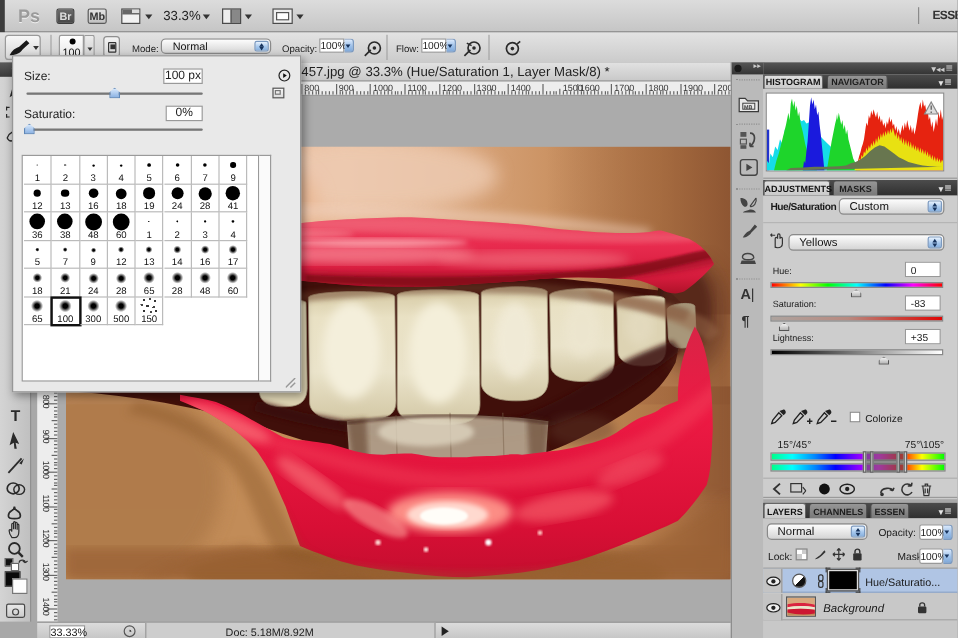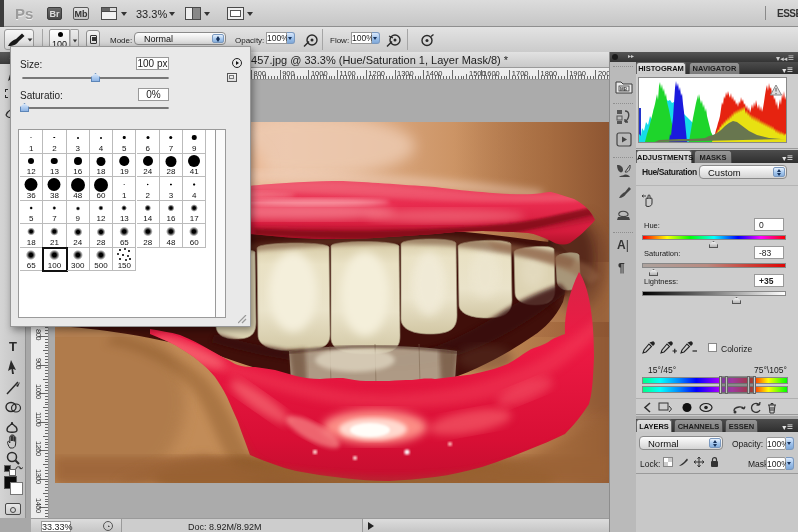--- a/index.html
+++ b/index.html
@@ -499,21 +499,21 @@
     </g>
 
     <path d="M60 212 C 95 220 125 234 148 254 C 170 276 180 306 196 336 C 220 352 260 364 310 368 L 308 380 C 255 378 205 366 180 348 C 162 322 155 292 138 268 C 118 244 85 228 50 222 Z" fill="#875428" opacity=".4" filter="url(#b4)"></path>
     <path d="M150 332 C 220 354 320 362 400 354 C 460 347 510 324 554 290 L 554 361 L 60 361 C 75 350 105 338 150 332 Z" fill="#9a6236" opacity=".6" filter="url(#b4)"></path>
   </svg>
   </div>
   <div id="statusbar" class="abs">
     <div class="abs" style="left:10px;top:2px;width:30px;height:11px;background:#fff;border:1px solid #999;font-size:9px;text-align:center;line-height:10px;">33.33%</div>
     <div class="abs" style="left:72px;top:2px;width:10px;height:10px;border:1px solid #555;border-radius:50%;font-size:7px;text-align:center;line-height:9px;color:#333;">◔</div>
     <div class="abs" style="left:90px;top:0px;width:242px;height:14px;background:#cdcdcd;border-left:1px solid #9a9a9a;border-right:1px solid #9a9a9a;"></div>
-    <div class="abs" style="left:157px;top:3px;">Doc: 8.92M/8.92M</div>
+    <div class="abs" style="left:157px;top:3px;">Doc: 5.18M/8.92M</div>
     <div class="abs" style="left:337px;top:3px;width:0;height:0;border-top:4px solid transparent;border-bottom:4px solid transparent;border-left:6px solid #222;"></div>
   </div>
 </div>
 
 <div id="toolbar" class="abs">
   <div id="tbhead" class="abs">◂◂</div>
   <svg class="abs" style="left:4px;top:18px;" width="16" height="14" viewBox="0 0 16 14">
       <path d="M7 1 L12 10 L9 9 L10 13 L8 13 L7.5 9 L4 11 Z" fill="#2a2a2a"></path>
     </svg>
   <div class="abs" style="left:5px;top:37px;width:13px;height:9px;border:1.2px dashed #2a2a2a;"></div>
@@ -626,30 +626,34 @@
     <div class="abs" style="left:6px;top:4px;font-weight:bold;font-size:8.5px;letter-spacing:-0.4px;">Hue/Saturation</div>
     <div class="aquadd abs" style="left:63px;top:2px;width:88px;height:14px;">
         <span style="position:absolute;left:8px;top:1px;font-size:9.5px;">Custom</span>
         <div class="stepper"></div>
       </div>
     <div class="abs" style="left:0px;top:22px;width:162px;height:1px;background:#b5b5b5;"></div>
     <svg class="abs" style="left:5px;top:30px;" width="14" height="14" viewBox="0 0 14 14">
         <path d="M5 13 V6 C5 4.5 7 4.5 7 6 V3 C7 1.5 9 1.5 9 3 V6 C9 4.5 11 4.5 11 6 V10 C11 12.5 9 13.5 7 13.5 Z" fill="none" stroke="#333" stroke-width="1"></path>
         <path d="M1 3 h4 M1 3 l1.5 -1.2 M1 3 l1.5 1.2" stroke="#333" fill="none" stroke-width=".9"></path>
       </svg>
+    <div class="aquadd abs" style="left:21px;top:32px;width:130px;height:14px;">
+        <span style="position:absolute;left:8px;top:1px;font-size:9.5px;">Yellows</span>
+        <div class="stepper"></div>
+      </div>
     <div class="abs" style="left:8px;top:58px;font-size:7.5px;">Hue:</div>
     <div class="field abs" style="left:118px;top:55px;width:30px;height:13px;line-height:12px;text-align:left;padding-left:4px;font-size:8.5px;">0</div>
     <div class="hbar" style="left:6px;top:72px;width:144px;background:linear-gradient(90deg,#f00,#ff0 17%,#0f0 33%,#0ff 50%,#00f 67%,#f0f 83%,#f00);"></div>
     <div class="hthumb" style="left:73px;top:78px;"></div>
     <div class="abs" style="left:8px;top:86px;font-size:7.5px;">Saturation:</div>
     <div class="field abs" style="left:118px;top:83px;width:30px;height:13px;line-height:12px;text-align:left;padding-left:4px;font-size:8.5px;">-83</div>
     <div class="hbar" style="left:6px;top:100px;width:144px;background:linear-gradient(90deg,#ada39e,#b98a80 45%,#cc4038 75%,#e00505);"></div>
     <div class="hthumb" style="left:13px;top:106px;"></div>
     <div class="abs" style="left:8px;top:114px;font-size:7.5px;">Lightness:</div>
-    <div class="field abs" style="left:118px;top:111px;width:30px;height:13px;line-height:12px;text-align:left;padding-left:4px;font-size:8.5px;font-weight:bold;">+35</div>
+    <div class="field abs" style="left:118px;top:111px;width:30px;height:13px;line-height:12px;text-align:left;padding-left:4px;font-size:8.5px;">+35</div>
     <div class="hbar" style="left:6px;top:128px;width:144px;background:linear-gradient(90deg,#000,#fff);"></div>
     <div class="hthumb" style="left:96px;top:134px;"></div>
     <svg class="abs" style="left:6px;top:176px;" width="14" height="15" viewBox="0 0 14 15">
         <path d="M1 14 L2 11 L7 5 L9.5 7.5 L4 13 Z" fill="none" stroke="#222" stroke-width="1.1"></path>
         <path d="M7.5 3.5 L11 7 L12.5 5.5 C13.5 4.5 12 1.5 10.5 2.5 Z" fill="#222"></path>
       </svg>
     <svg class="abs" style="left:24px;top:176px;" width="18" height="15" viewBox="0 0 18 15">
         <path d="M1 14 L2 11 L7 5 L9.5 7.5 L4 13 Z" fill="none" stroke="#222" stroke-width="1.1"></path>
         <path d="M7.5 3.5 L11 7 L12.5 5.5 C13.5 4.5 12 1.5 10.5 2.5 Z" fill="#222"></path>
         <path d="M12.5 12 h4.5 M14.75 9.8 v4.5" stroke="#222" stroke-width="1.2"></path>
@@ -721,21 +725,59 @@
       </svg>
     <svg class="abs" style="left:73px;top:24px;" width="11" height="12" viewBox="0 0 11 12">
         <rect x="2" y="5" width="7" height="6" rx="1" fill="#333"></rect>
         <path d="M3.5 5 V3.5 C3.5 1 7.5 1 7.5 3.5 V5" fill="none" stroke="#333" stroke-width="1.2"></path>
       </svg>
     <div class="abs" style="left:112px;top:27px;font-size:8.5px;">Mask:</div>
     <div class="field abs" style="left:130px;top:25px;width:20px;height:13px;line-height:12px;border-radius:2px;font-size:8.5px;">100%</div>
     <div class="bluestep abs" style="left:150px;top:25px;"></div>
     <div class="abs" style="left:0;top:41px;width:162px;height:1px;background:#9a9a9a;"></div>
 
-
+    <div class="abs" style="left:0;top:42px;width:162px;height:20px;background:#b0c5e4;border-bottom:1px solid #8fa5c5;">
+      <div class="abs" style="left:0;top:0;width:16px;height:20px;background:#c4c4c4;border-right:1px solid #999;"></div>
+      <svg class="ey" style="left:2px;top:6px;" viewBox="0 0 13 9">
+          <ellipse cx="6.5" cy="4.5" rx="5.5" ry="3.5" fill="#eee" stroke="#222"></ellipse>
+          <circle cx="6.5" cy="4.5" r="1.8" fill="#222"></circle>
+        </svg>
+      <div class="abs" style="left:24px;top:4px;width:12px;height:12px;border-radius:50%;background:linear-gradient(135deg,#fff 50%,#111 50%);border:1px solid #555;"></div>
+      <svg class="abs" style="left:44px;top:4px;" width="8" height="13" viewBox="0 0 8 13">
+          <rect x="2.2" y="1" width="3.6" height="5" rx="1.6" fill="none" stroke="#333"></rect>
+          <rect x="2.2" y="6.5" width="3.6" height="5" rx="1.6" fill="none" stroke="#333"></rect>
+        </svg>
+      <div class="abs" style="left:54px;top:1px;width:25px;height:17px;background:#000;border:1px solid #ddd;outline:1px solid #555;">
+          <div class="abs" style="left:-3px;top:-3px;width:4px;height:4px;border-left:1px solid #444;border-top:1px solid #444;"></div>
+          <div class="abs" style="right:-3px;top:-3px;width:4px;height:4px;border-right:1px solid #444;border-top:1px solid #444;"></div>
+          <div class="abs" style="left:-3px;bottom:-3px;width:4px;height:4px;border-left:1px solid #444;border-bottom:1px solid #444;"></div>
+          <div class="abs" style="right:-3px;bottom:-3px;width:4px;height:4px;border-right:1px solid #444;border-bottom:1px solid #444;"></div>
+        </div>
+      <div class="abs" style="left:85px;top:6px;font-size:9px;">Hue/Saturatio...</div>
+    </div>
+
+    <div class="abs" style="left:0;top:63px;width:162px;height:22px;background:#c8c8c8;border-bottom:1px solid #a5a5a5;">
+      <div class="abs" style="left:0;top:0;width:16px;height:22px;background:#c4c4c4;border-right:1px solid #999;"></div>
+      <svg class="ey" style="left:2px;top:7px;" viewBox="0 0 13 9">
+          <ellipse cx="6.5" cy="4.5" rx="5.5" ry="3.5" fill="#eee" stroke="#222"></ellipse>
+          <circle cx="6.5" cy="4.5" r="1.8" fill="#222"></circle>
+        </svg>
+      <div class="abs" style="left:19px;top:2px;width:25px;height:17px;border:1px solid #555;overflow:hidden;" id="thumb2"><svg width="25" height="17" viewBox="0 0 25 17">
+            <rect width="25" height="17" fill="#d9a87c"></rect>
+            <rect y="11" width="25" height="6" fill="#c08a58"></rect>
+            <path d="M0 5.5 C8 4 18 4 25 6.5 L25 8.5 C17 6.5 8 6.5 0 8 Z" fill="#da2440"></path>
+            <path d="M0 8 C8 6.5 17 6.5 25 8.5 L25 10.5 C17 9 8 9 0 10 Z" fill="#ece4cc"></path>
+            <path d="M0 10 C8 9 17 9 25 10.5 L25 13 C17 14.5 8 14.5 0 12.5 Z" fill="#cc1632"></path>
+          </svg></div>
+      <div class="abs" style="left:50px;top:7px;font-size:9.5px;font-style:italic;">Background</div>
+      <svg class="abs" style="left:128px;top:6px;" width="9" height="11" viewBox="0 0 9 11">
+          <rect x="1" y="4.5" width="7" height="5.5" rx="1" fill="#333"></rect>
+          <path d="M2.5 4.5 V3 C2.5 .8 6.5 .8 6.5 3 V4.5" fill="none" stroke="#333" stroke-width="1.1"></path>
+        </svg>
+    </div>
   </div>
 </div>
 
 <div id="bpanel" class="abs">
   <div class="plbl" style="left:9px;top:12px;">Size:</div>
   <div class="field abs" style="left:125px;top:10px;width:33px;height:13px;line-height:12px;">100 px</div>
   <div class="abs" style="left:221px;top:11px;width:10px;height:10px;border:1.2px solid #222;border-radius:50%;">
       <div class="abs" style="left:3px;top:2px;width:0;height:0;border-top:2.6px solid transparent;border-bottom:2.6px solid transparent;border-left:3.8px solid #111;"></div>
     </div>
   <div class="abs" style="left:216px;top:26px;width:10px;height:9px;border:1px solid #555;background:linear-gradient(#f5f5f5,#ddd);">

